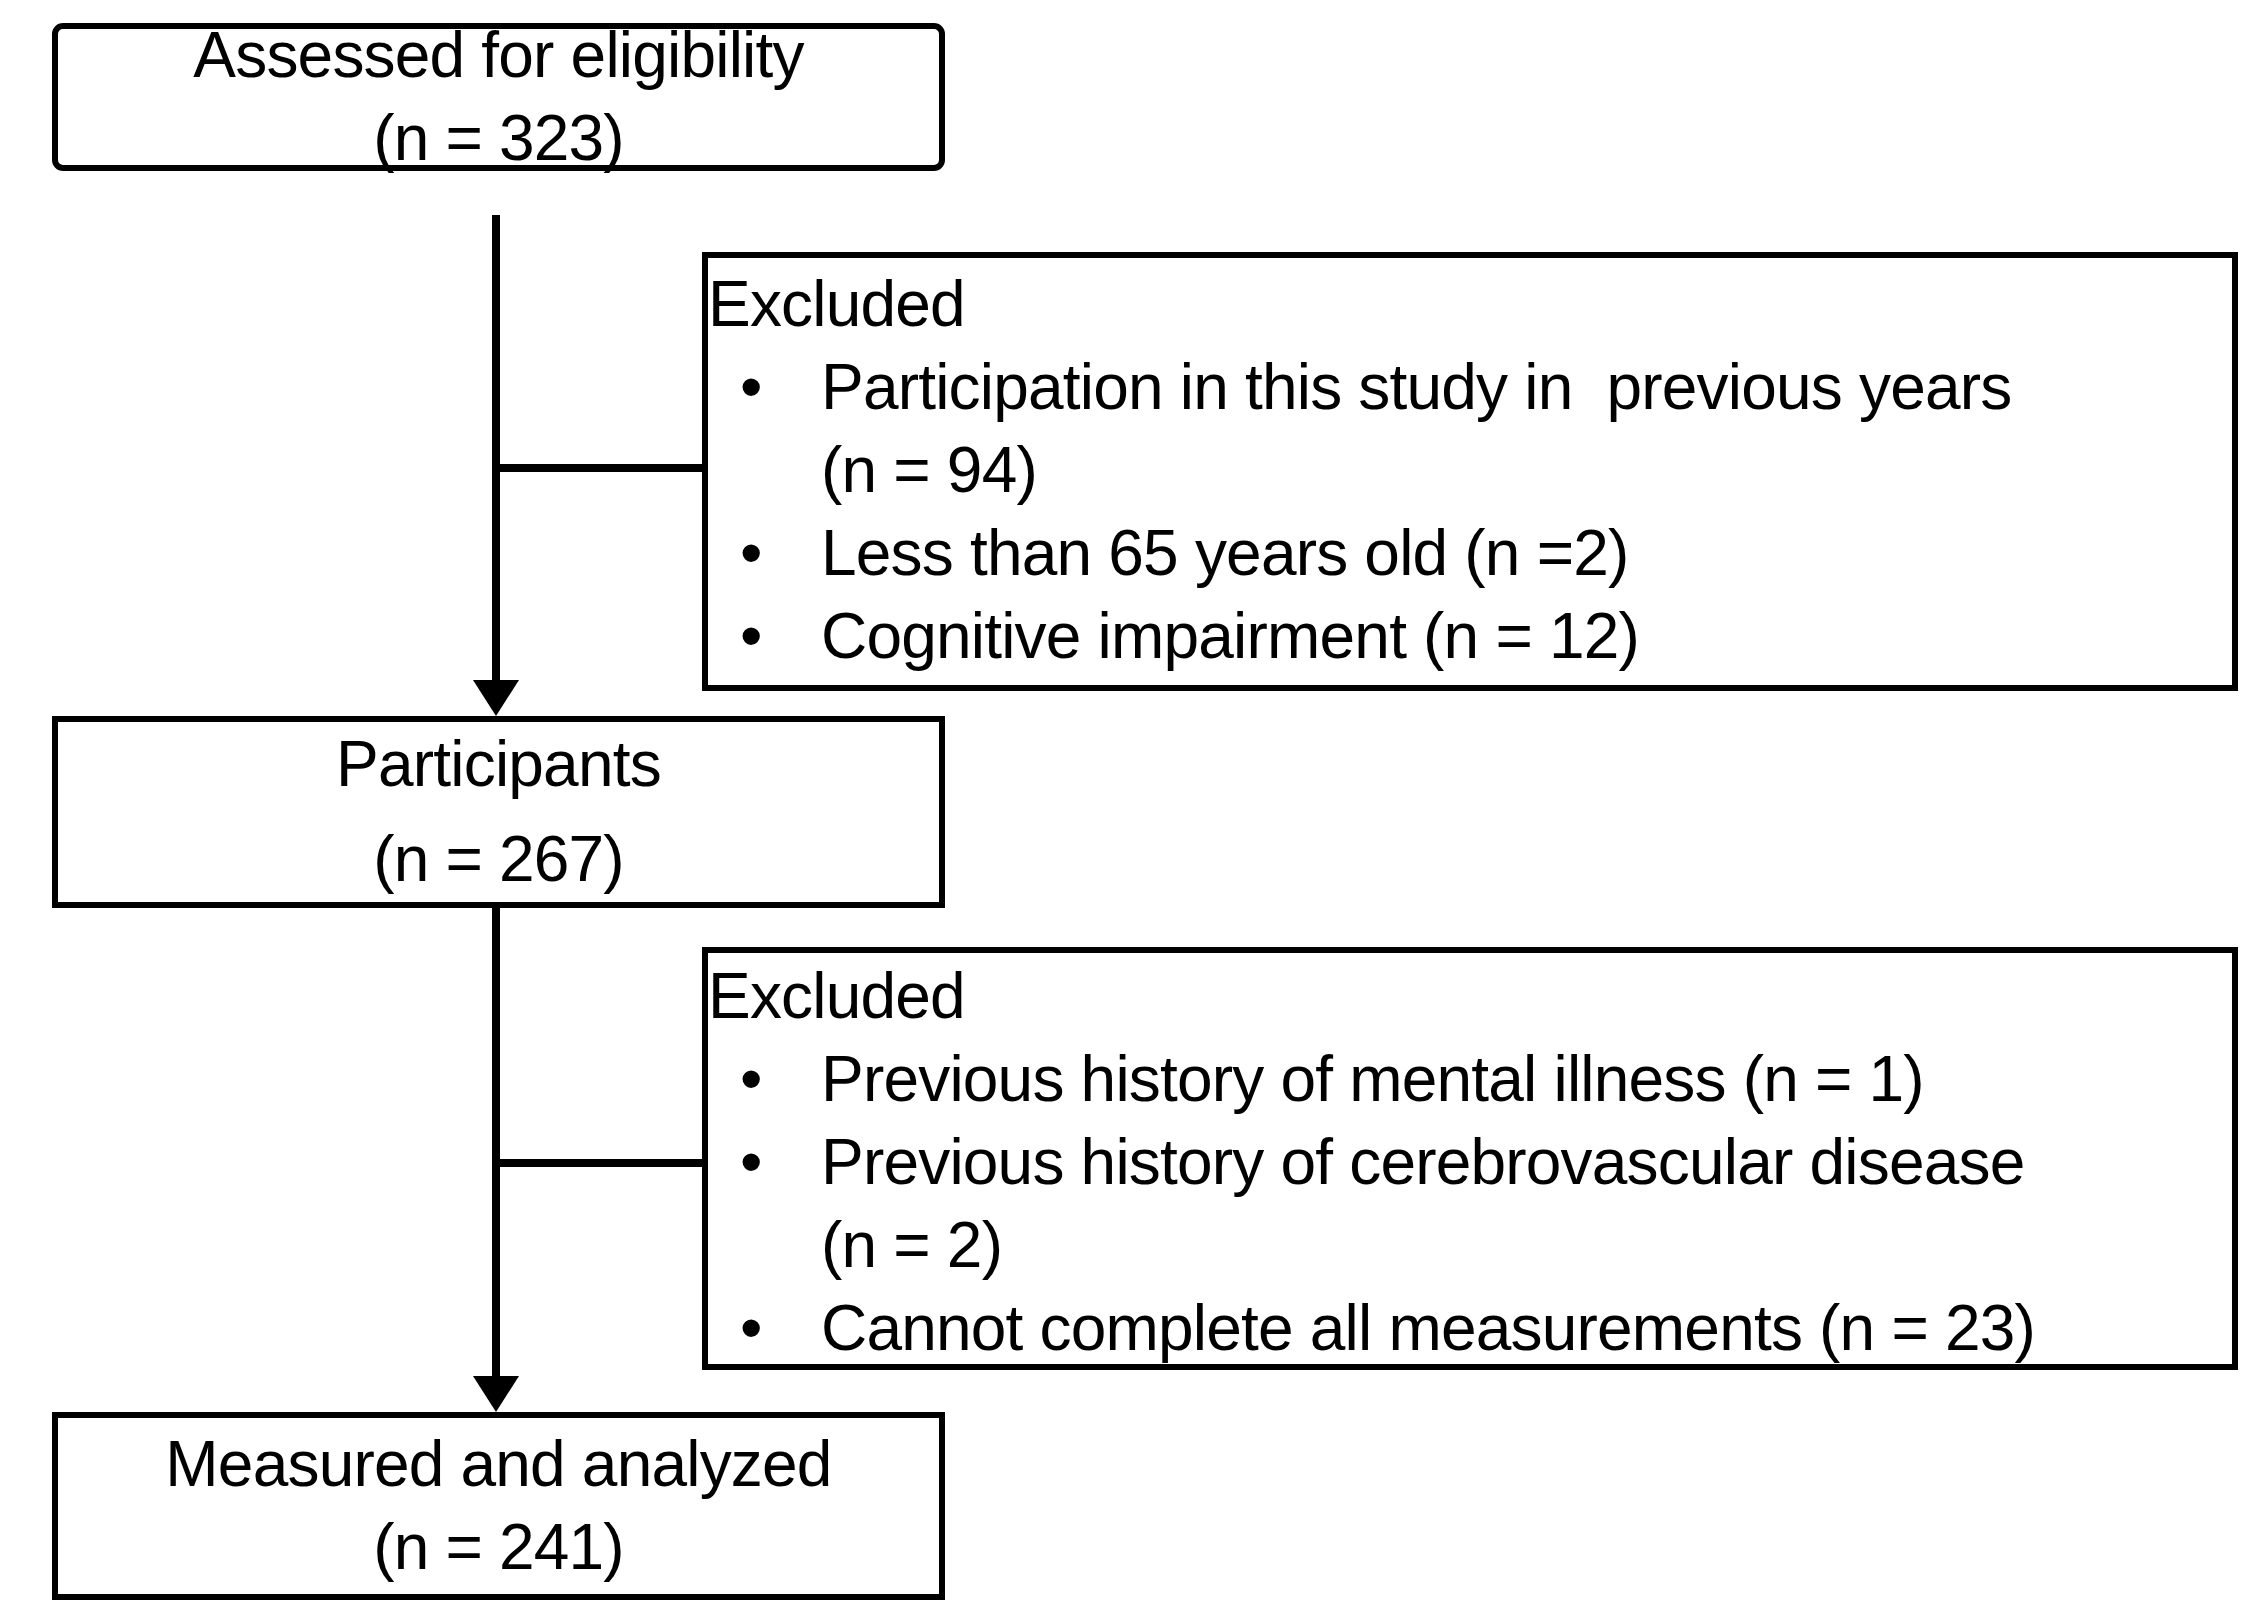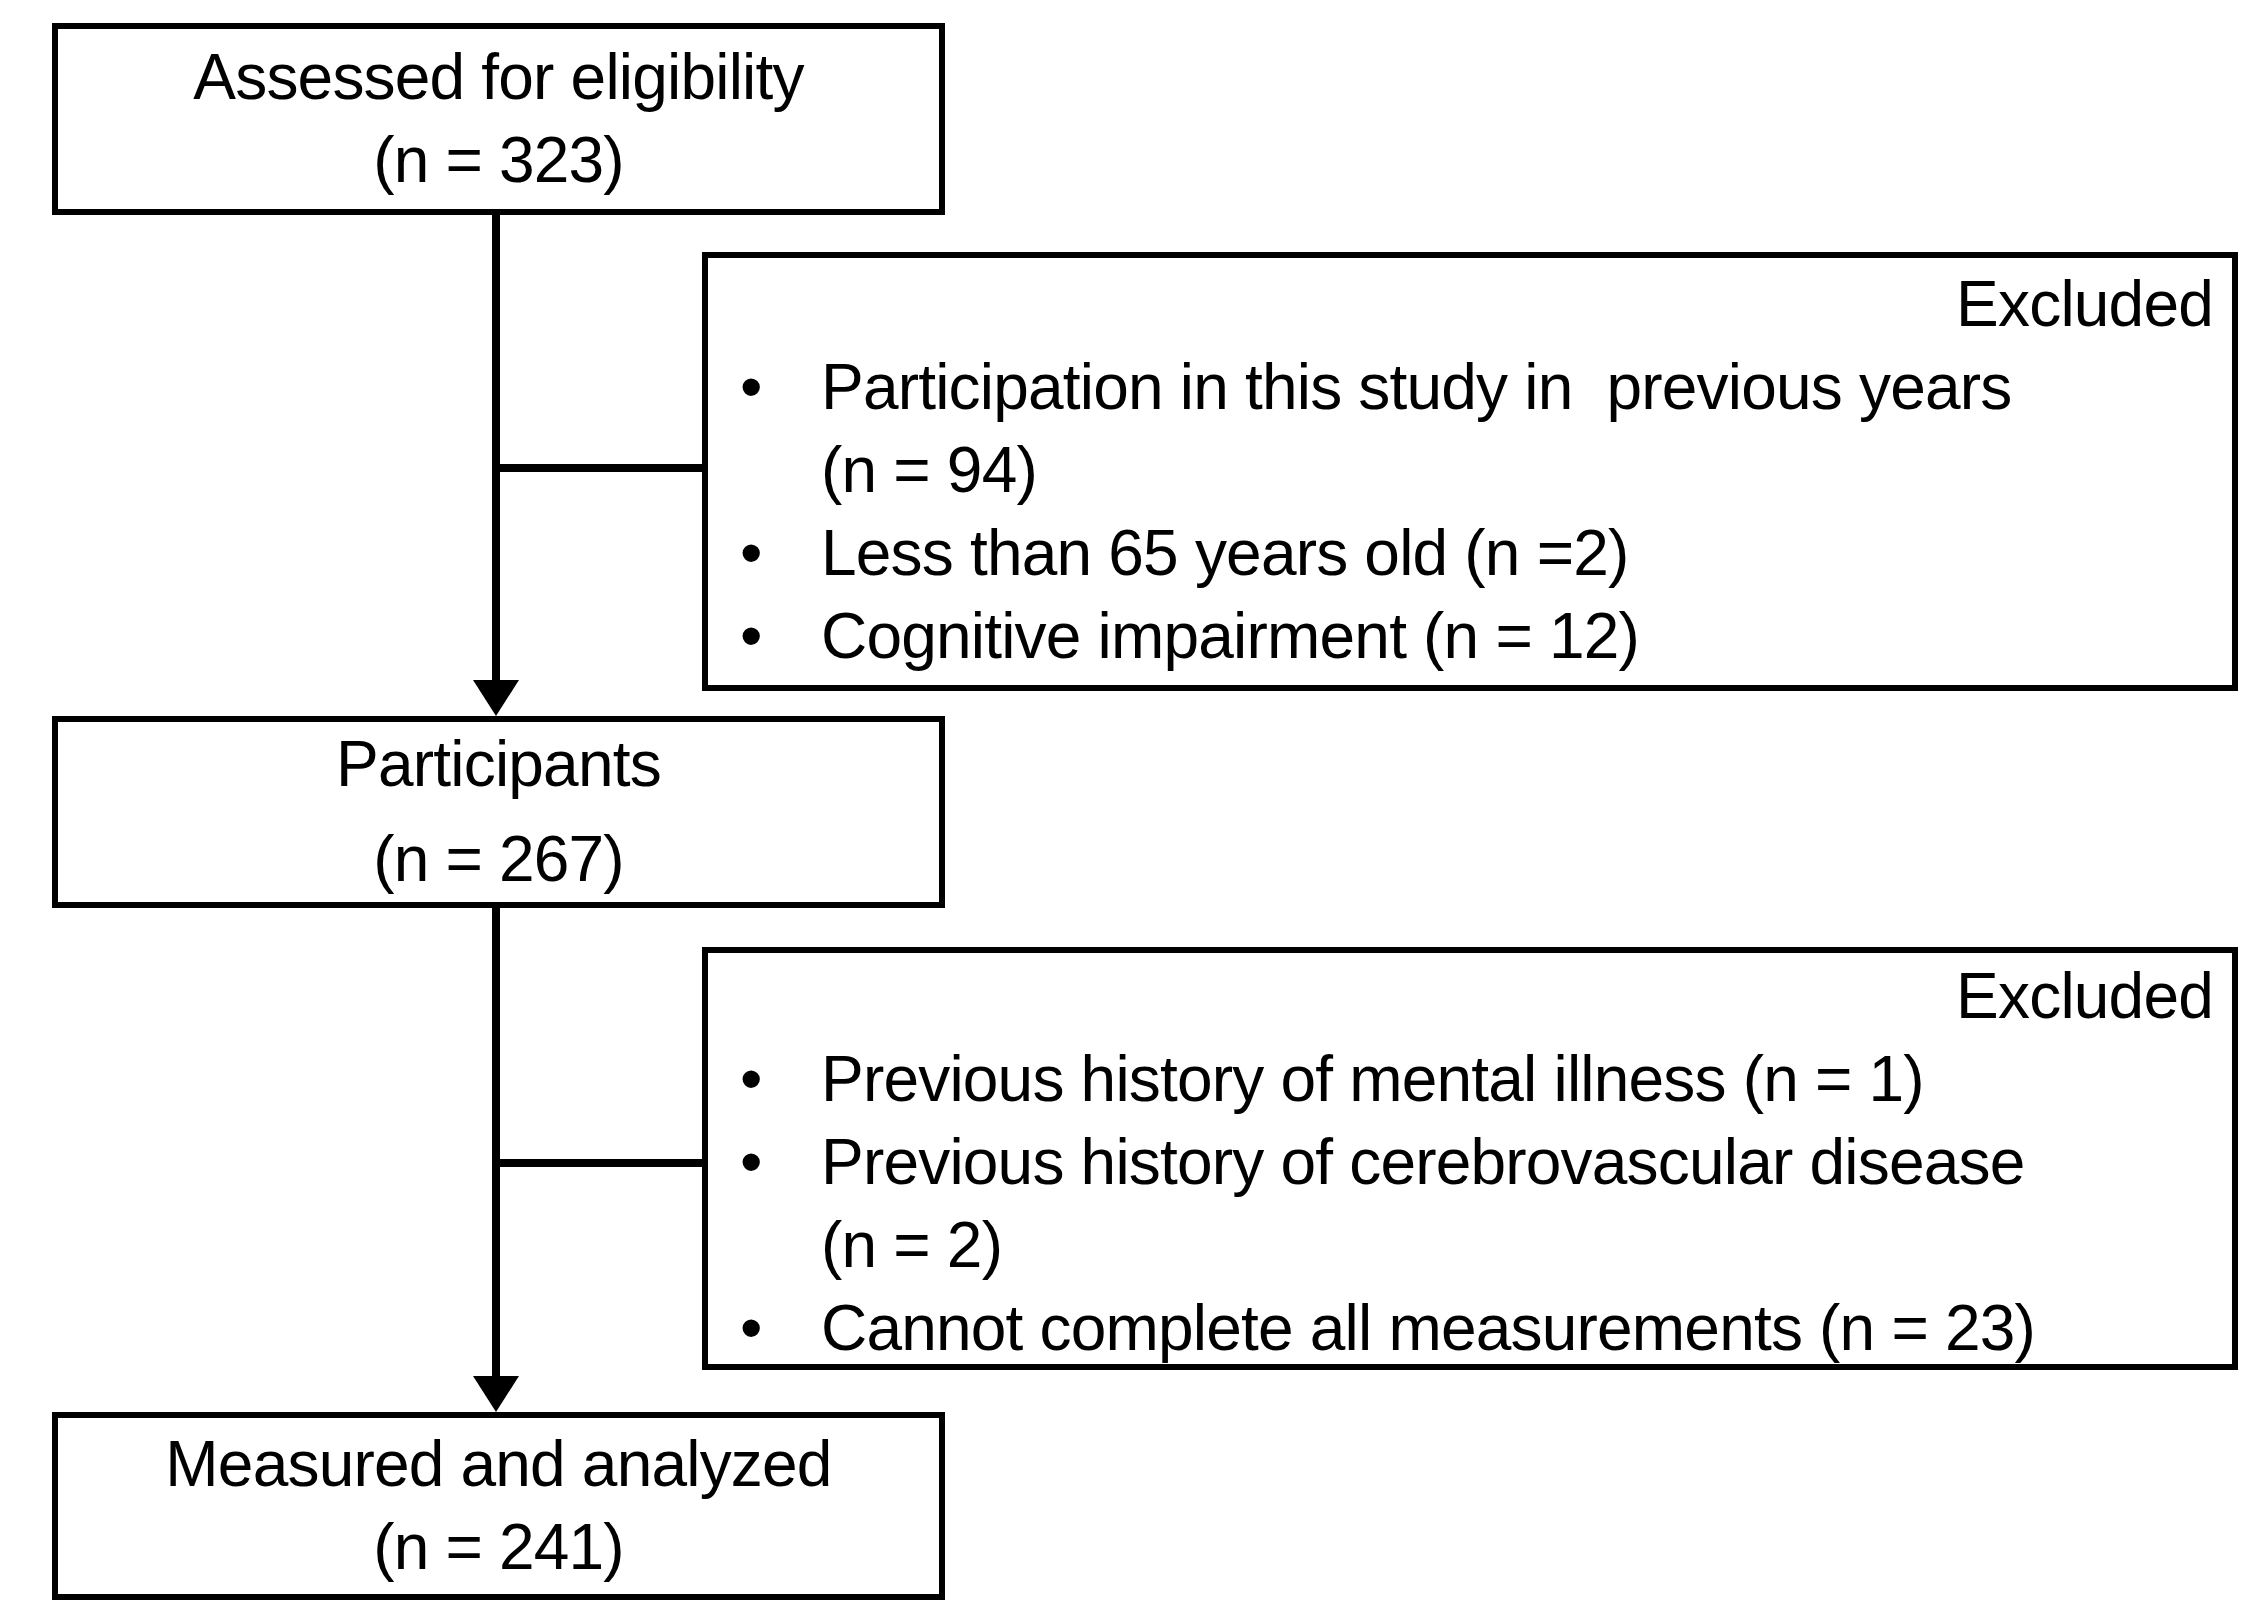--- a/index.html
+++ b/index.html
@@ -24,27 +24,27 @@
     border: 6.8px solid #000000;
     background: #ffffff;
   }
   .node {
     display: flex;
     flex-direction: column;
     justify-content: center;
     text-align: center;
   }
   .line { display: block; white-space: pre; }
-  #boxA { left: 52px;  top: 23px;   width: 893px; height: 192px; }
+  #boxA { left: 52px;  top: 23px;   width: 893px; height: 148px; border-radius: 11px; }
   #boxB { left: 702px; top: 252px;  width: 1536px; height: 439px; padding: 4.6px 19px 0 0; }
   #boxC { left: 52px;  top: 716px;  width: 893px; height: 192px; gap: 12px; }
   #boxD { left: 702px; top: 947px; width: 1536px; height: 423px; padding: 1.5px 19px 0 0; }
   #boxE { left: 52px;  top: 1412px; width: 893px; height: 188px; }
   .excl-title {
-    text-align: right;
+    text-align: left;
     white-space: pre;
   }
   ul.bullets {
     list-style: none;
     margin: 0;
     padding: 0;
   }
   ul.bullets li {
     position: relative;
     padding-left: 113px;

